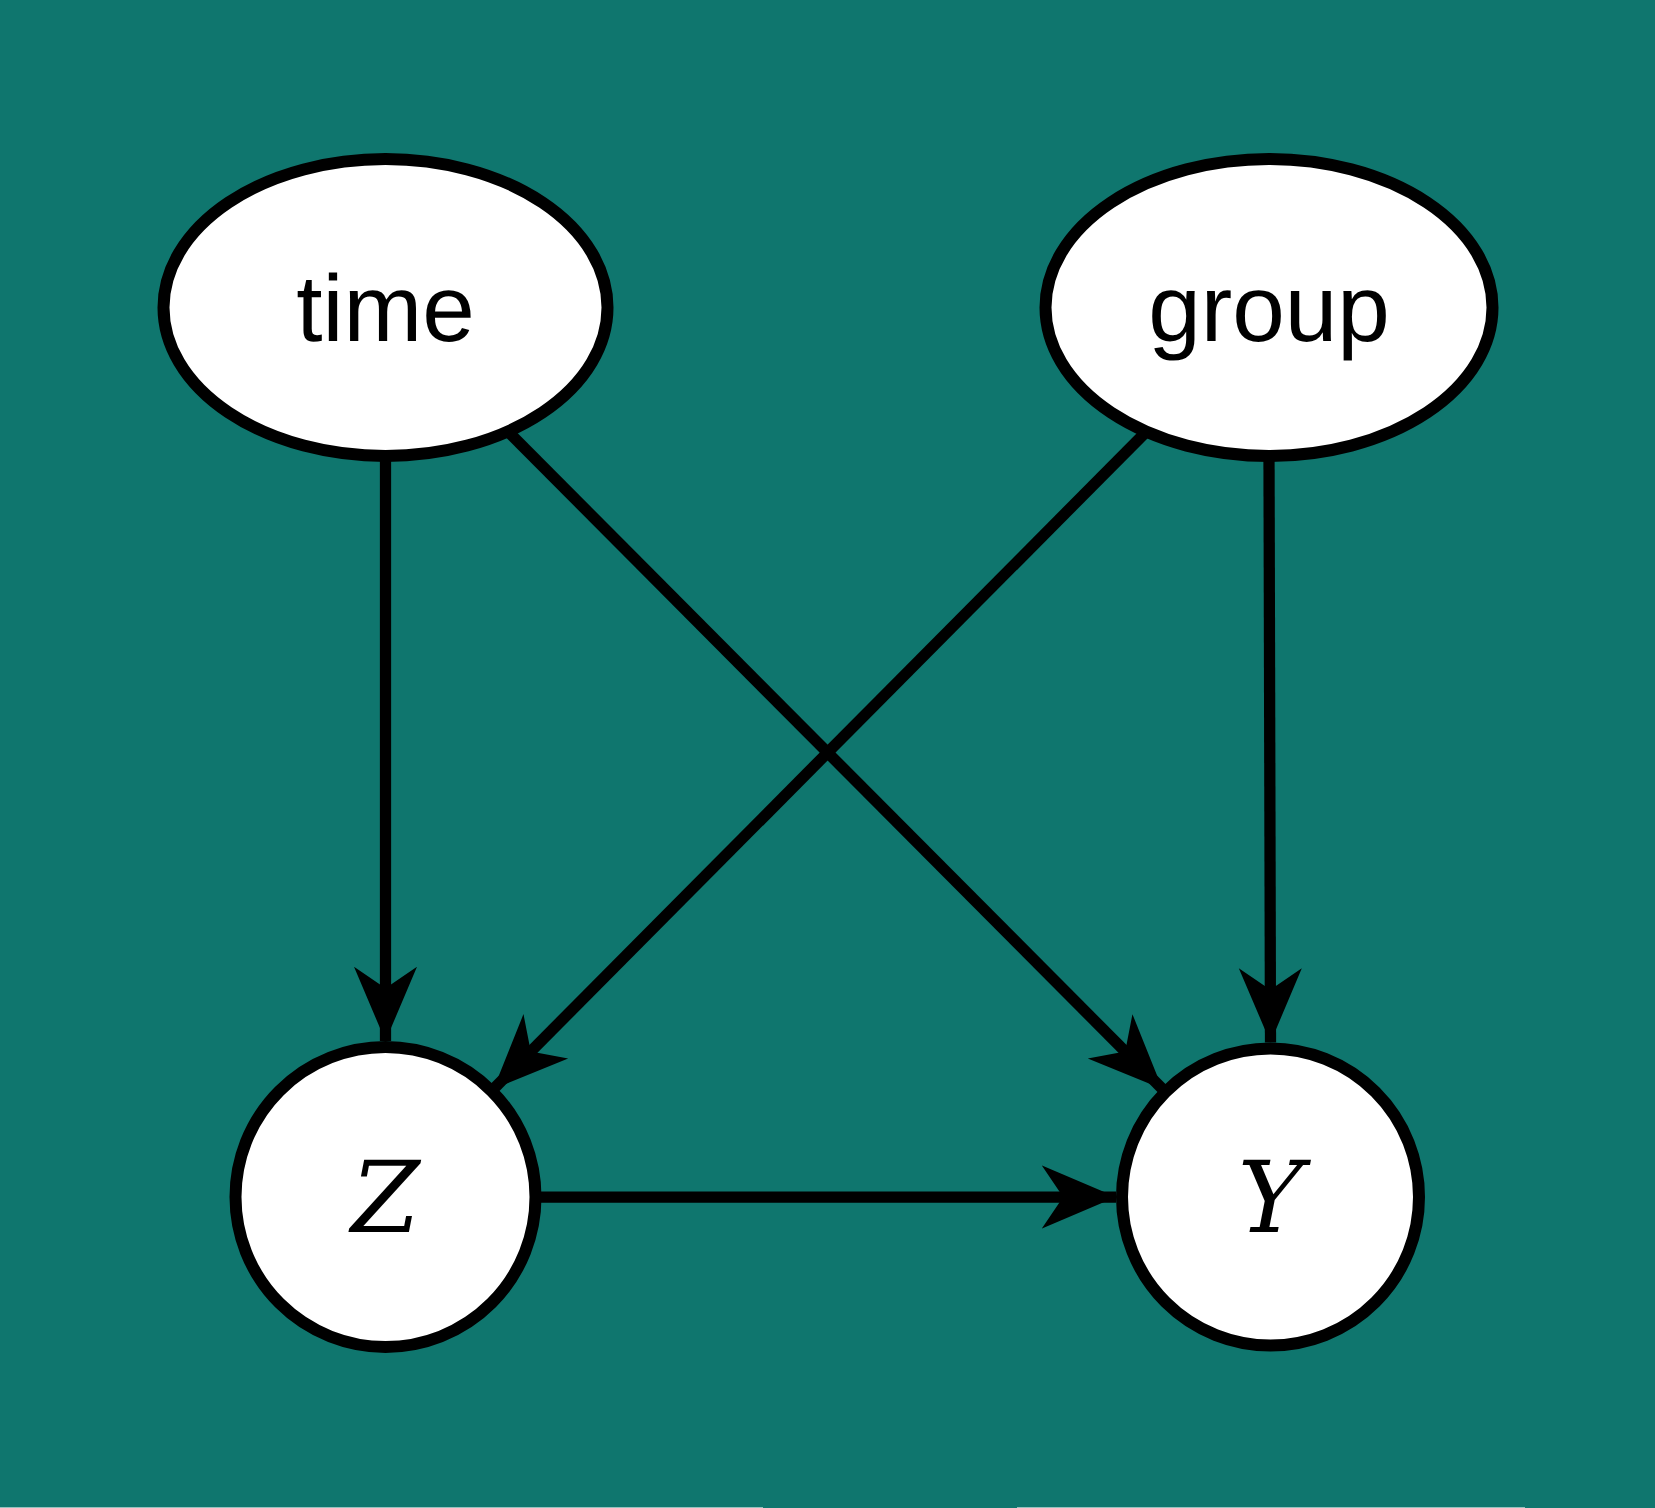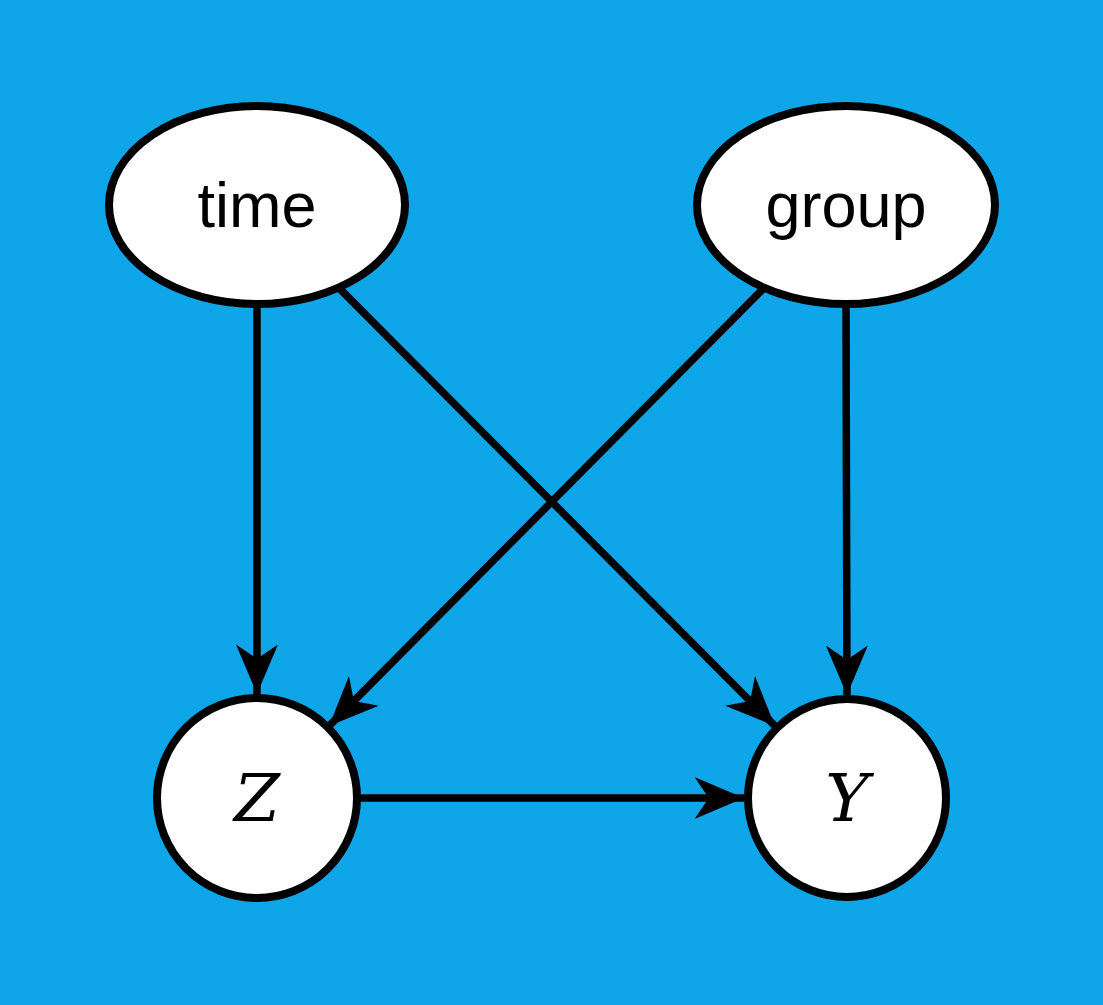--- a/index.html
+++ b/index.html
@@ -7,21 +7,21 @@
     padding: 0;
     background: #ffffff;
     width: 1103px;
     height: 1005px;
     overflow: hidden;
   }
   .canvas {
     position: relative;
     width: 1103px;
     height: 1005px;
-    background: #0ea5e9;
+    background: #0f766e;
   }
   svg { display: block; }
   .node-shape {
     fill: #ffffff;
     stroke: #000000;
     stroke-width: 8;
   }
   .edge {
     stroke: #000000;
     stroke-width: 7.5;

